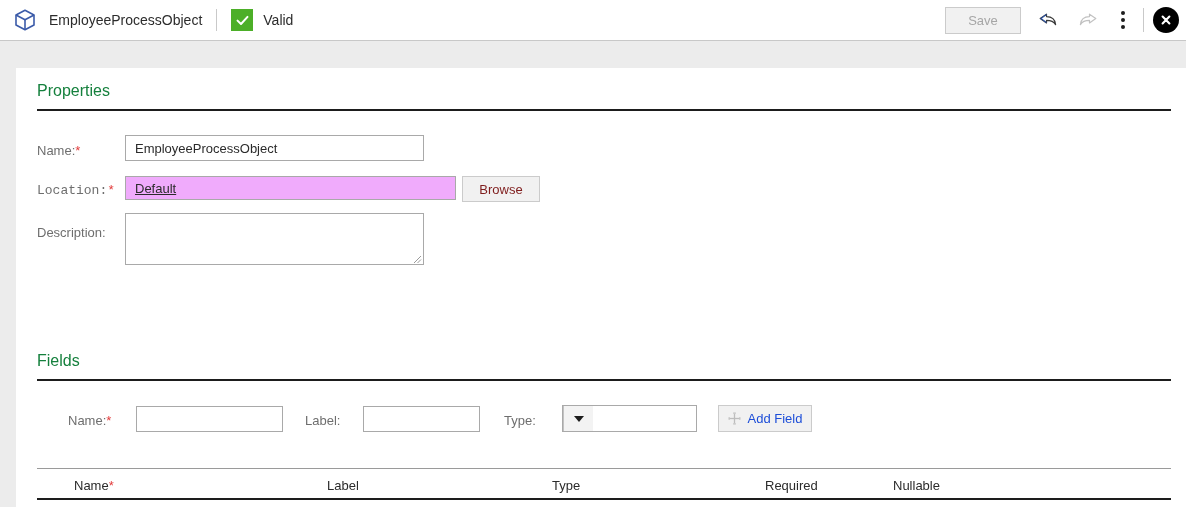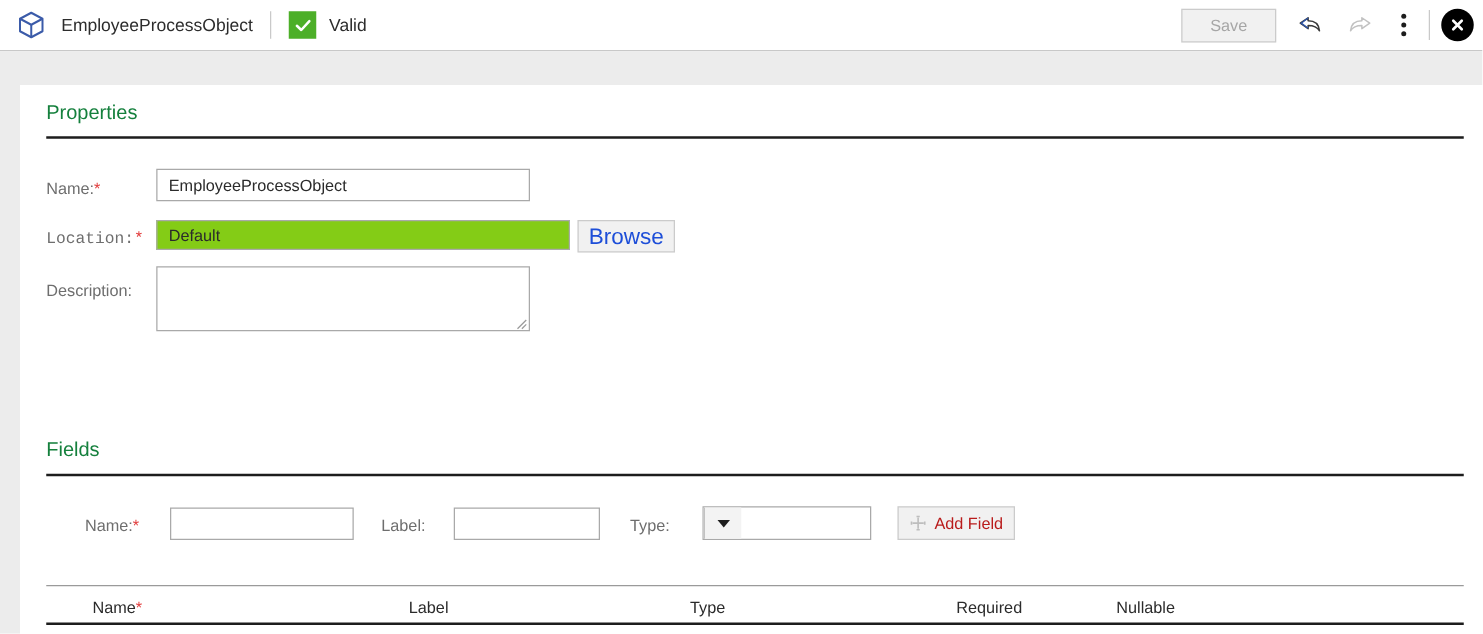--- a/index.html
+++ b/index.html
@@ -179,31 +179,32 @@
     box-sizing: border-box;
     border: 1px solid #a9a9a9;
     background: #ffffff;
     font-family: "Liberation Sans", sans-serif;
     font-size: 13px;
     color: #2b2b2b;
     padding: 0 9px;
     outline: none;
   }
   .txtinput.readonly {
-    background: #84cc16;
+    background: #f0abfc;
     border-color: #a9a9a9;
     color: #2b2b2b;
+    text-decoration: underline;
   }
   .btn-disabled {
     position: absolute;
     box-sizing: border-box;
     background: #f1f1f1;
     border: 1px solid #cbcbcb;
-    color: #1d4ed8;
-    font-size: 18px;
+    color: #7f1d1d;
+    font-size: 13px;
     font-family: "Liberation Sans", sans-serif;
     text-align: center;
     cursor: default;
     padding: 0;
   }
   .descarea {
     position: absolute;
     box-sizing: border-box;
     border: 1px solid #a9a9a9;
     background: #ffffff;
@@ -250,21 +251,21 @@
     border-left: 5px solid transparent;
     border-right: 5px solid transparent;
     border-top: 6px solid #1d1d1d;
   }
 
   .addfield-btn {
     position: absolute;
     box-sizing: border-box;
     background: #f1f1f1;
     border: 1px solid #cbcbcb;
-    color: #b91c1c;
+    color: #1d4ed8;
     font-size: 13px;
     display: flex;
     align-items: center;
     justify-content: center;
     cursor: default;
   }
   .plus-ico {
     margin-right: 7px;
     line-height: 0;
   }

